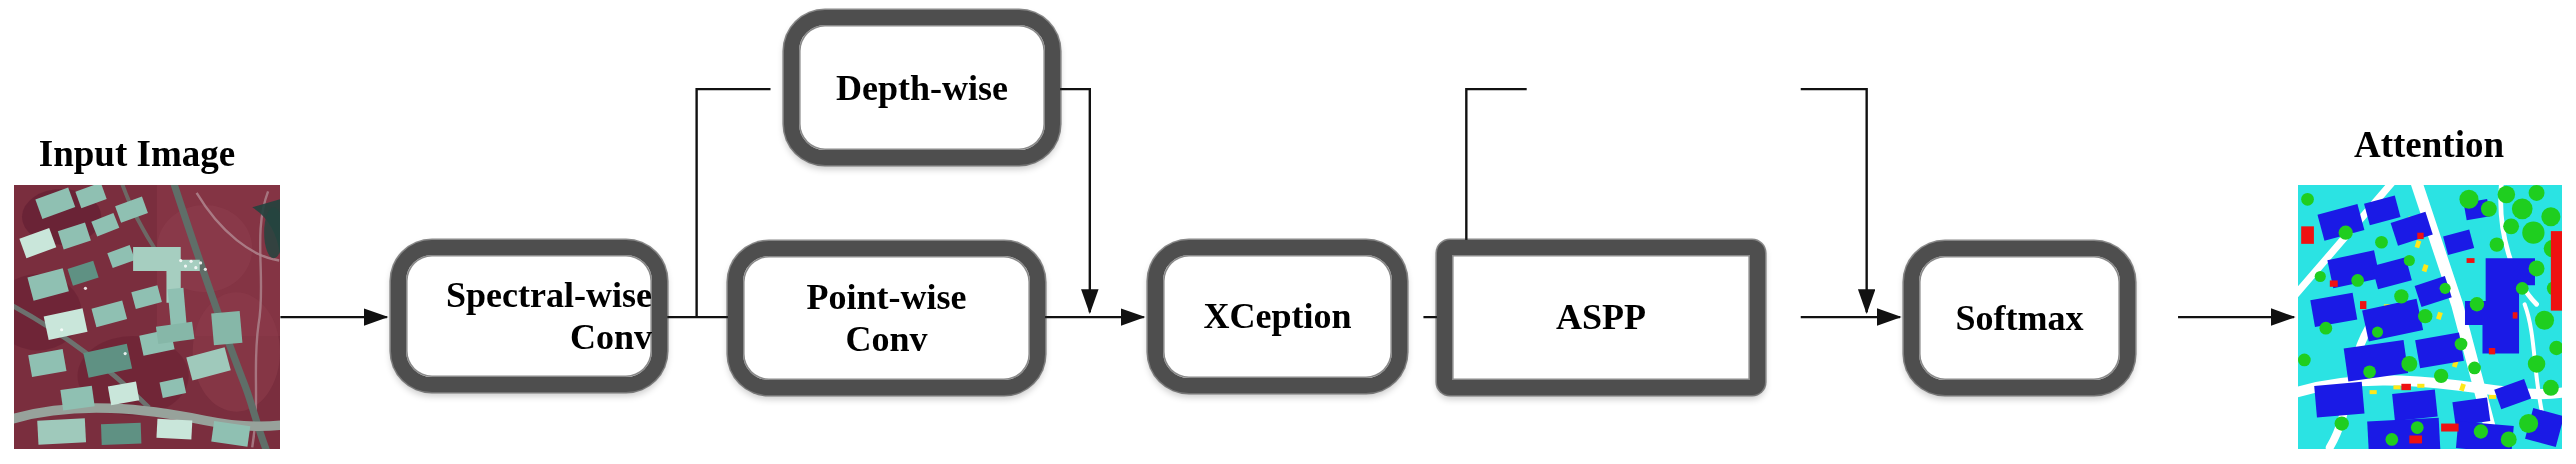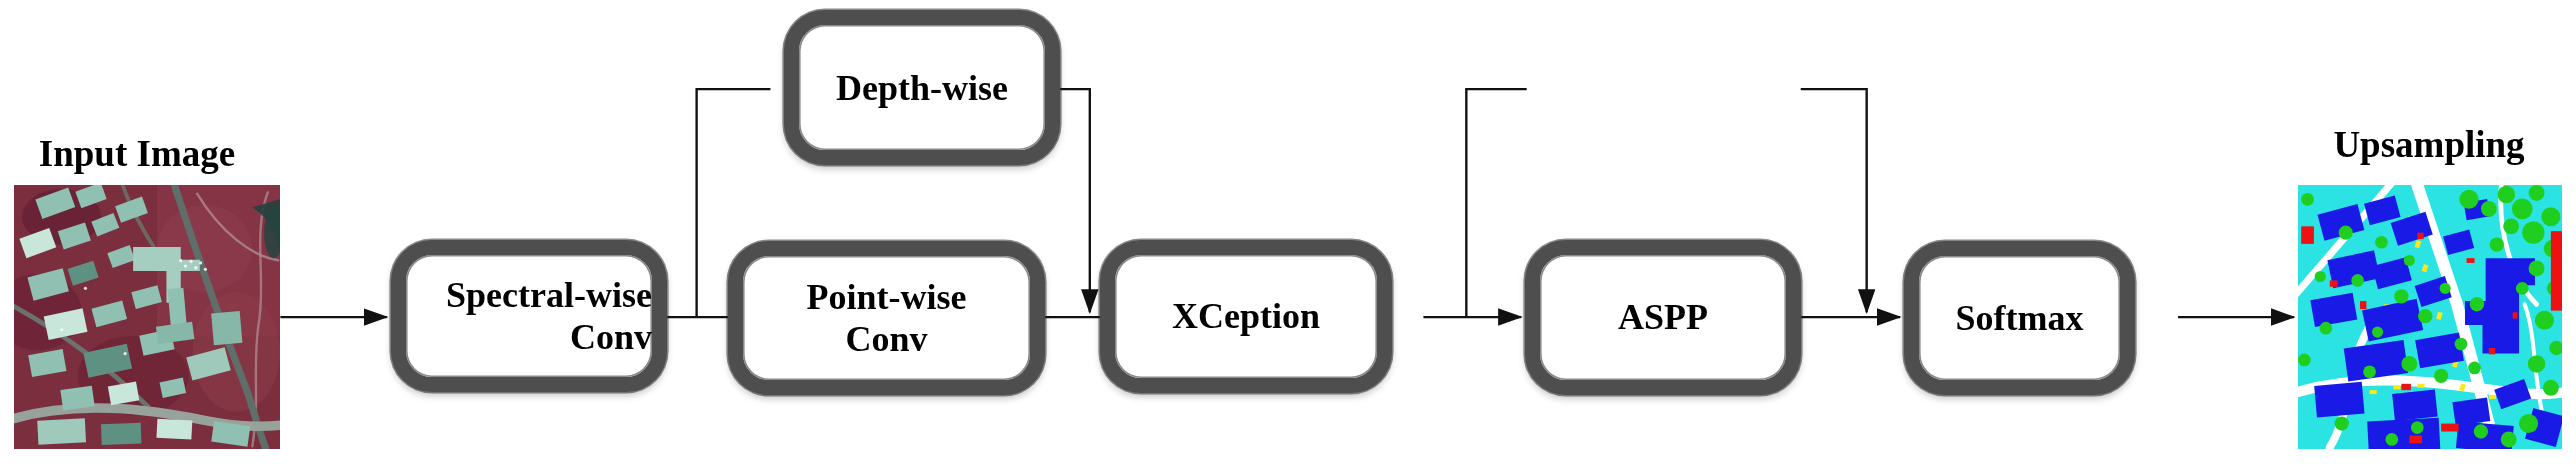--- a/index.html
+++ b/index.html
@@ -27,23 +27,23 @@
   .node{position:absolute;box-sizing:border-box;background:var(--box-fill);
         border:15px solid var(--box-border);border-radius:41px;
         display:flex;flex-direction:column;align-items:center;justify-content:center;
         text-align:center;font-weight:bold;font-size:36px;line-height:1.18;
         box-shadow:0 0 0 1.6px rgba(42,42,42,.55), 0 4px 7.1px rgba(0,0,0,.22),
                    inset 0 0 0 1.6px rgba(42,42,42,.55);}
   .node span{display:block;}
   .n-spectral  {left:391px; top:240px; width:276px; height:152px;align-items:flex-end;}
   .n-depthwise {left:769px; top:10.3px;  width:276px; height:155px;margin-left:15px;}
   .n-pointwise {left:728px; top:241px; width:317px; height:154px;}
-  .n-xception  {left:1100px;top:240px; width:292px; height:153px;}
+  .n-xception  {left:1148px;top:240px; width:259px; height:153px;}
   .n-upsampling{left:1525px;top:10.3px;  width:276px; height:154px;}
-  .n-aspp      {left:1525px;top:240px; width:276px; height:155px;}
+  .n-aspp      {left:1437px;top:240px; width:328px; height:155px;border-radius:13px;}
   .n-softmax   {left:1904px;top:241px; width:231px; height:154px;}
   .c-cyan{fill:var(--p-cyan);} .c-green{fill:var(--p-green);} .c-blue{fill:var(--p-blue);}
   .c-yellow{fill:var(--p-yellow);} .c-red{fill:var(--p-red);}
   .s-white{stroke:var(--p-white);fill:none;stroke-linecap:round;}
 </style>
 </head>
 <body>
 
 <div class="canvas">
 
@@ -59,21 +59,21 @@
     <path class="wire" d="M1315,112 H1372 V393" marker-end="url(#ah)"></path>
     <path class="wire" d="M1315,399 H1440" marker-end="url(#ah)"></path>
     <path class="wire" d="M1846,399 V112 H1922"></path>
     <path class="wire" d="M1792,399 H1915" marker-end="url(#ah)"></path>
     <path class="wire" d="M2267,112 H2350 V393" marker-end="url(#ah)"></path>
     <path class="wire" d="M2267,399 H2392" marker-end="url(#ah)"></path>
     <path class="wire" d="M2742,399 H2888" marker-end="url(#ah)"></path>
   </svg>
 
   <div class="side-label input-label">Input Image</div>
-  <div class="side-label pred-label">Upsampling</div>
+  <div class="side-label pred-label">Attention</div>
 
   <div class="thumb aerial">
     <svg viewBox="0 0 335 332" preserveAspectRatio="none">
       <rect x="0" y="0" width="335" height="332" fill="var(--i-base)"></rect>
       <ellipse cx="60" cy="40" rx="50" ry="35" fill="#662134" opacity=".8"></ellipse>
       <ellipse cx="30" cy="160" rx="55" ry="48" fill="#6b2234" opacity=".7"></ellipse>
       <ellipse cx="150" cy="240" rx="70" ry="50" fill="#6a2133" opacity=".6"></ellipse>
       <rect x="180" y="0" width="155" height="190" fill="#8d3a49" opacity=".55"></rect>
       <ellipse cx="240" cy="80" rx="60" ry="55" fill="#8c3c4b" opacity=".7"></ellipse>
       <ellipse cx="280" cy="210" rx="55" ry="75" fill="#8c3c4b" opacity=".6"></ellipse>

